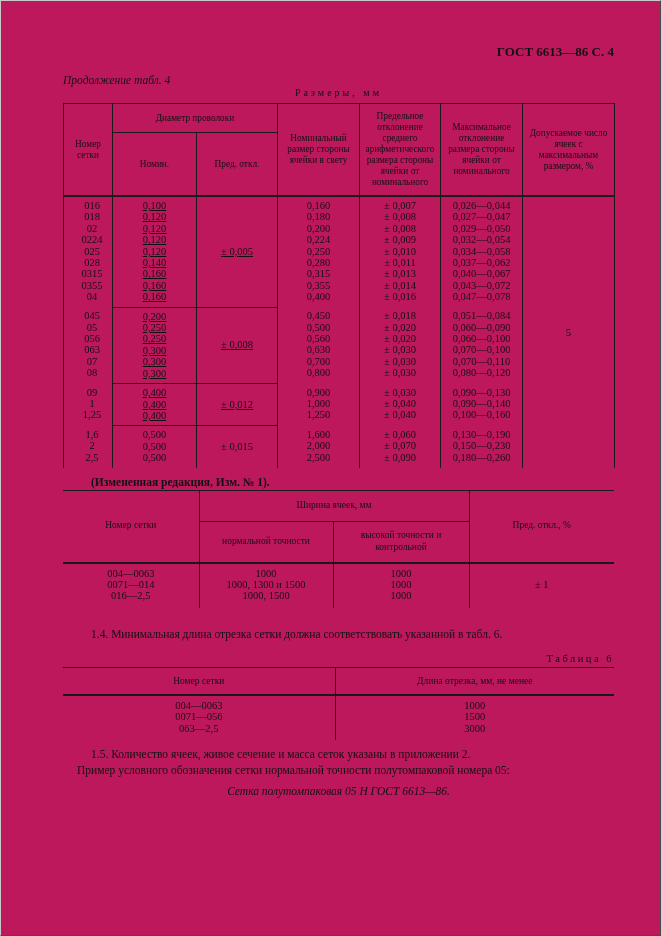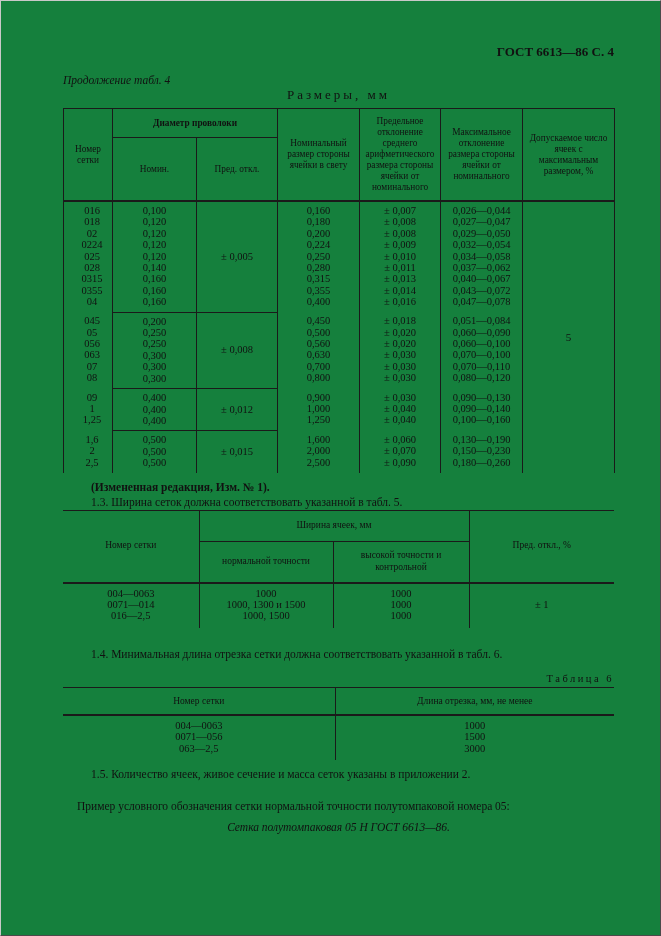--- a/index.html
+++ b/index.html
@@ -1,44 +1,44 @@
 <!DOCTYPE html>
 <html><head>
 <meta charset="utf-8">
 <style>
   html,body{margin:0;padding:0;background:#e8e8e8;}
   .page{
     position:relative;width:661px;height:936px;box-sizing:border-box;
-    background:#15803d;margin:0 auto;overflow:hidden;
+    background:#be185d;margin:0 auto;overflow:hidden;
     border:1px solid #c9c9c9;border-right-color:#4a4a4a;border-bottom-color:#4a4a4a;
     font-family:"Liberation Serif","DejaVu Serif",serif;color:#111;
   }
   .content{margin:0 62px 0 62px;width:551px;}
   .doc-ref{padding-top:43px;text-align:right;font-weight:bold;font-size:13px;}
   .continuation{margin-top:14px;text-align:left;font-style:italic;font-size:11.5px;}
-  .units-title{margin-top:1px;text-align:center;font-size:13px;}
+  .units-title{margin-top:1px;text-align:center;font-size:10px;}
   .ls3{letter-spacing:3px;}
   .ls2{letter-spacing:2.5px;}
 
   table{border-collapse:collapse;table-layout:fixed;width:551px;}
   th,td{padding:0;margin:0;}
 
   
   .t4{margin-top:5px;border-top:1.5px solid #1a1a1a;border-left:1px solid #1a1a1a;border-right:1px solid #1a1a1a;}
   .t4 th{font-weight:normal;font-size:9.3px;line-height:11px;vertical-align:middle;padding:2px 3px;}
   .t4 th,.t4 td{border-left:1px solid #1a1a1a;}
   .t4 .noL{border-left:none;}
-  .t4 .h-diam{border-bottom:1.5px solid #1a1a1a;height:24px;font-weight:bold;}
+  .t4 .h-diam{border-bottom:1.5px solid #1a1a1a;height:24px;}
   .t4 .h-sub{height:58px;}
   .t4 tbody tr:first-child>td{border-top:2.5px solid #1a1a1a;}
   .t4 td{font-size:10.5px;vertical-align:top;padding:3px 0 4px 0;text-align:center;}
   .t4 td.c-mesh{text-align:center;padding-left:8px;}
   .t4 td.c-tol{vertical-align:middle;}
   .t4 td.c-allow{vertical-align:middle;font-size:11px;}
-  .t4 tbody tr:not(:last-child) td.gb{border-bottom:1.5px solid #1a1a1a;}
+  .t4 tbody tr:not(:last-child) td.gb{border-bottom:1.5px solid #1a1a1a;text-decoration:underline;}
   .ln{line-height:11.4px;white-space:nowrap;}
 
   
   .para{font-size:11.5px;line-height:15px;}
   .amendment{margin-top:7px;font-weight:bold;text-indent:28px;}
   .p13{margin-top:0;text-indent:28px;}
   .tbl-caption{text-align:right;font-size:10.5px;margin-top:11px;margin-bottom:3px;}
 
   
   .t5{border-top:1.8px solid #1a1a1a;}
@@ -54,21 +54,21 @@
   
   .t6{border-top:1.8px solid #1a1a1a;}
   .t6 th{font-weight:normal;font-size:9.5px;vertical-align:middle;height:22px;padding:2px 4px;}
   .t6 th,.t6 td{border-left:1px solid #1a1a1a;}
   .t6 .noL{border-left:none;}
   .t6 tbody tr:first-child>td{border-top:2.5px solid #1a1a1a;}
   .t6 td{font-size:10.5px;text-align:center;vertical-align:top;padding:4px 0 6px 0;}
 
   .p14{margin-top:19px;text-indent:28px;}
   .p15{margin-top:7px;text-indent:28px;}
-  .p-example{margin-top:17px;text-indent:14px;}
+  .p-example{margin-top:1px;text-indent:14px;}
   .designation{margin-top:7px;text-align:center;font-style:italic;font-size:11.5px;}
 </style>
 </head>
 <body>
 
 <div class="page">
   <div class="content">
 
     <div class="doc-ref">ГОСТ 6613—86 С. 4</div>
     <div class="continuation">Продолжение табл. 4</div>
@@ -254,21 +254,20 @@
           <td>
               <div class="ln">0,130—0,190</div>
               <div class="ln">0,150—0,230</div>
               <div class="ln">0,180—0,260</div>
             </td>
         </tr>
       </tbody>
     </table>
 
     <div class="para amendment">(Измененная редакция, Изм. № 1).</div>
-    <div class="para p13">1.3. Ширина сеток должна соответствовать указанной в табл. 5.</div>
 
 
     <table class="t5">
       <colgroup>
         <col style="width:136px">
           <col style="width:134px">
           <col style="width:136px">
           <col style="width:145px">
       </colgroup>
       <thead>

